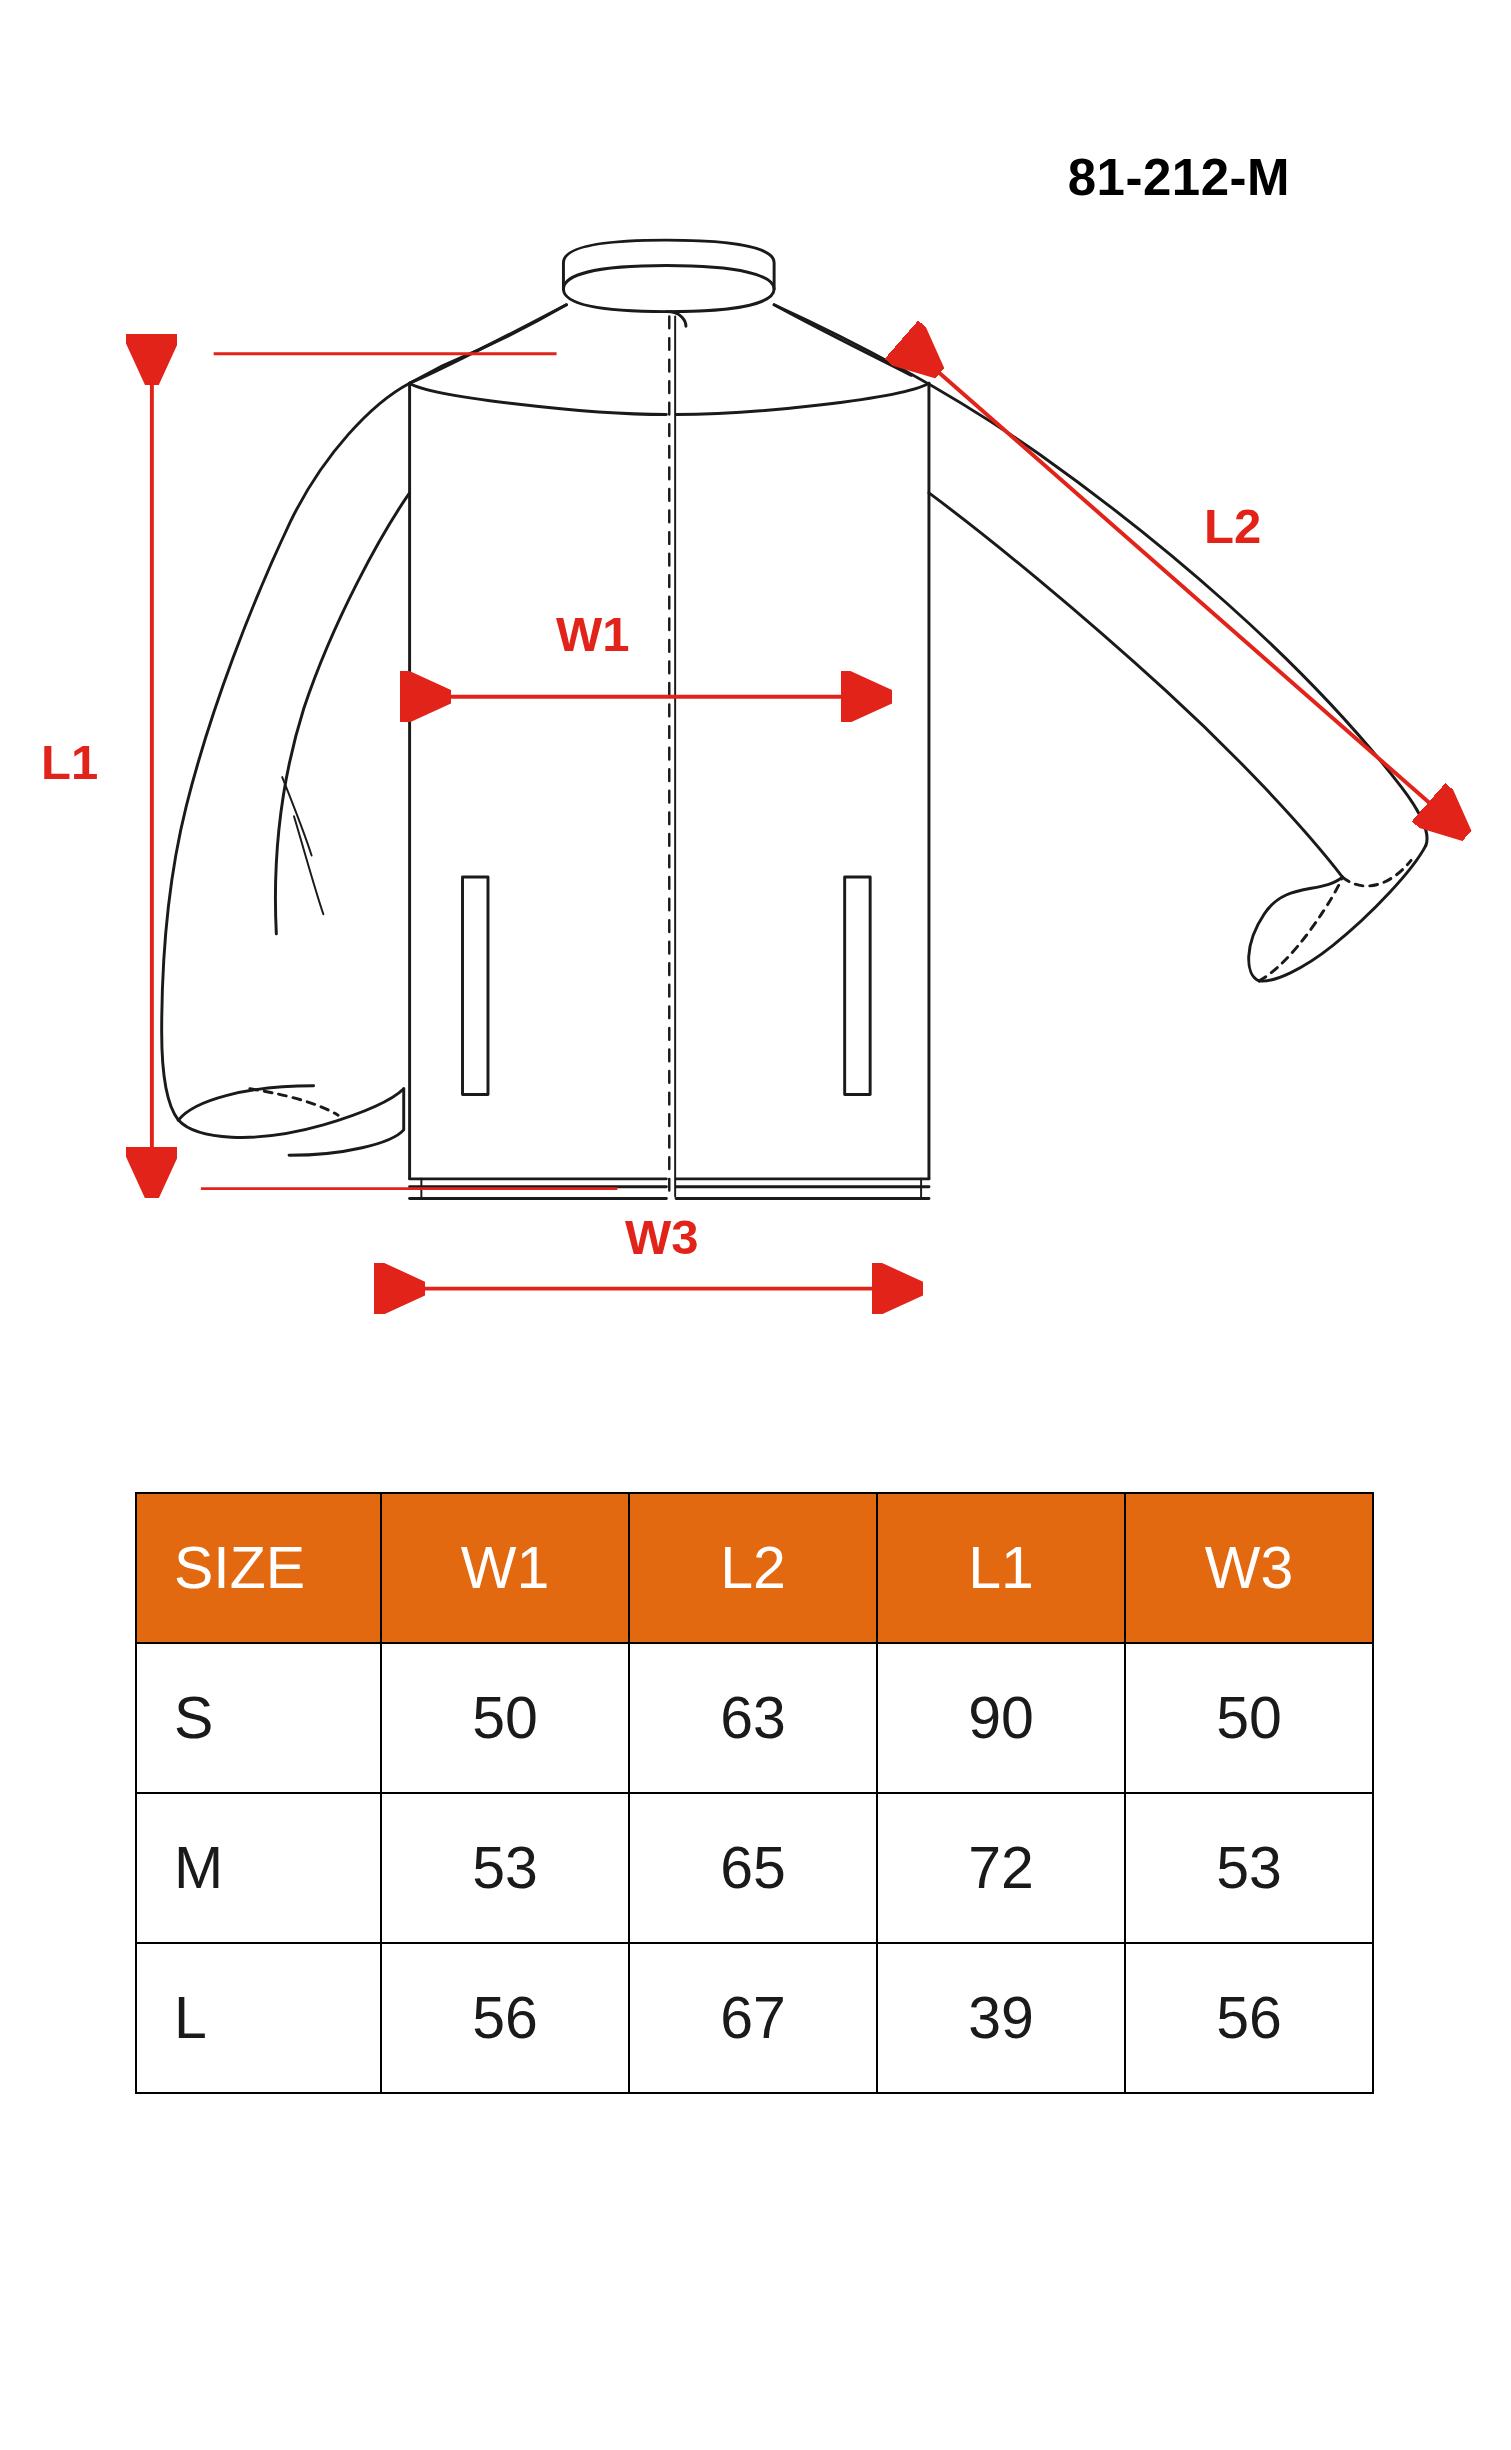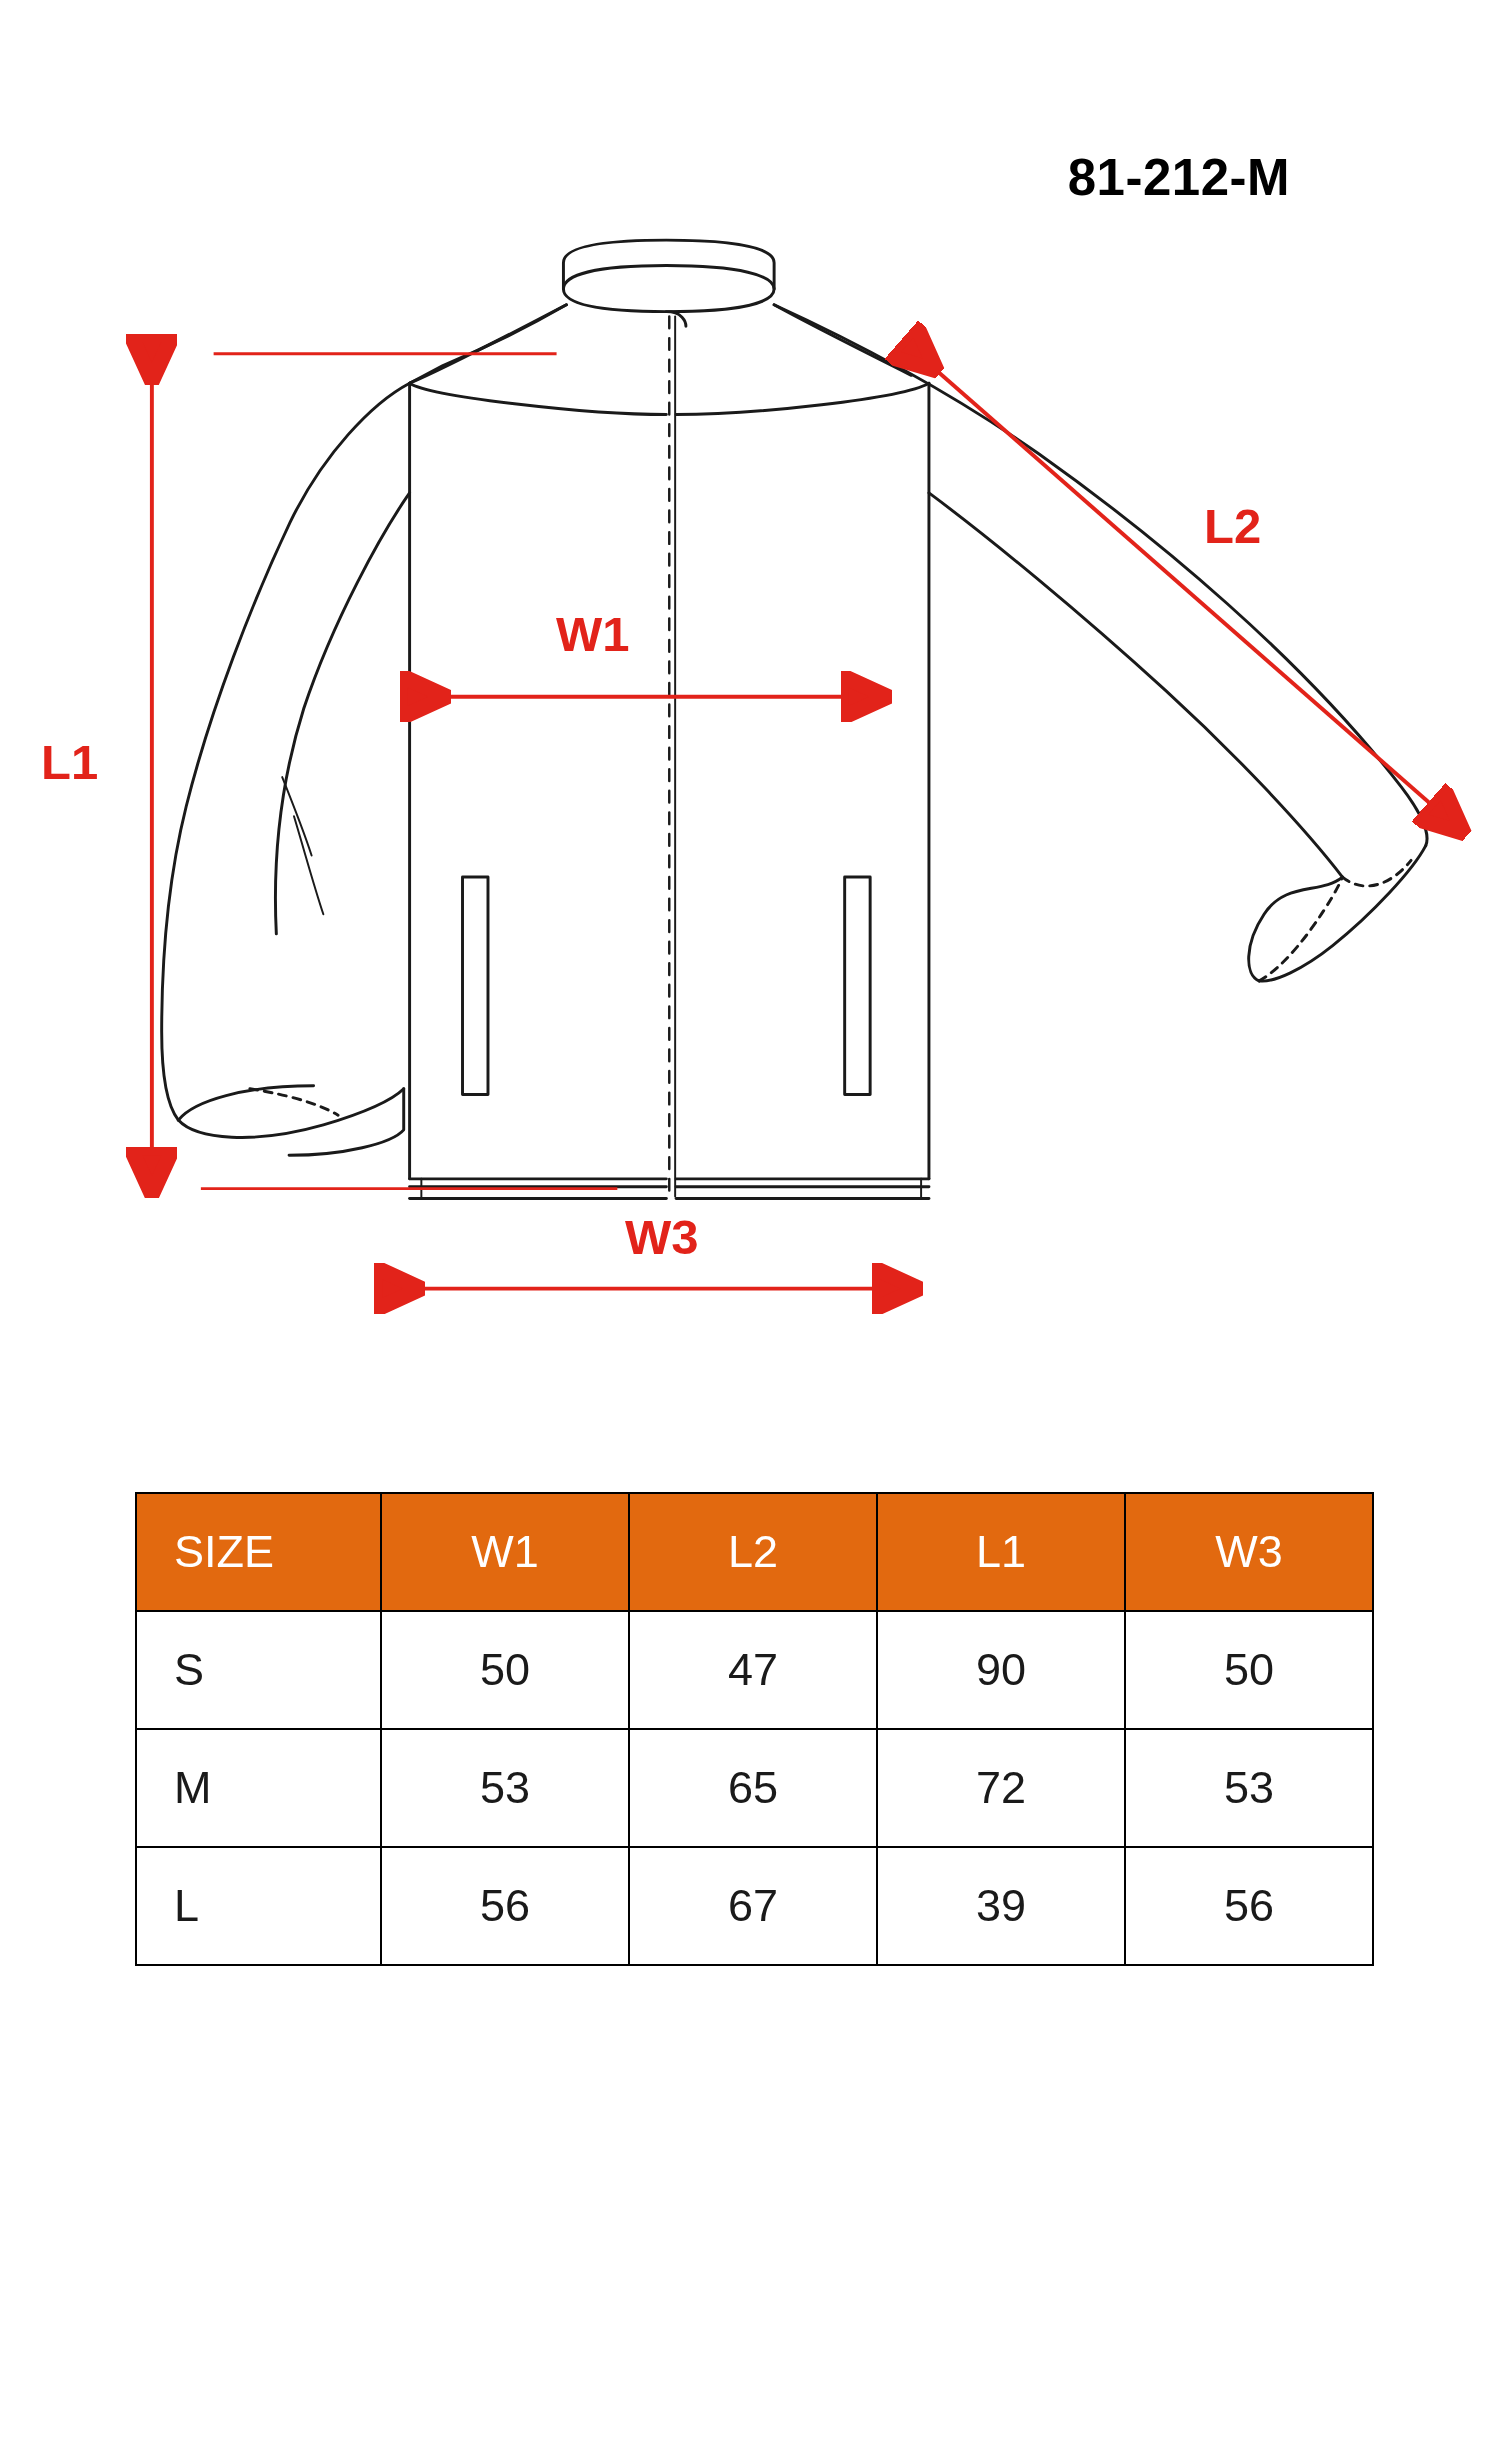--- a/index.html
+++ b/index.html
@@ -60,26 +60,26 @@
     left: 135px;
     top: 1460px;
     width: 1237px;
     border-collapse: collapse;
     table-layout: fixed;
   }
   .size-table th,
   .size-table td {
     border: 2.9px solid #000000;
     height: 116px;
-    font-size: 45px;
+    font-size: 59px;
     color: #1a1a1a;
     text-align: center;
     vertical-align: middle;
     font-weight: normal;
-    padding: 0;
+    padding: 16px;
   }
   .size-table thead th {
     background: #e2690f;
     color: #ffffff;
     font-weight: normal;
   }
   .size-table thead th.first-col,
   .size-table td.first-col {
     text-align: left;
     padding-left: 37px;
@@ -204,21 +204,21 @@
         <th>W1</th>
         <th>L2</th>
         <th>L1</th>
         <th>W3</th>
       </tr>
     </thead>
     <tbody>
       <tr>
         <td class="first-col">S</td>
         <td>50</td>
-        <td>47</td>
+        <td>63</td>
         <td>90</td>
         <td>50</td>
       </tr>
       <tr>
         <td class="first-col">M</td>
         <td>53</td>
         <td>65</td>
         <td>72</td>
         <td>53</td>
       </tr>

